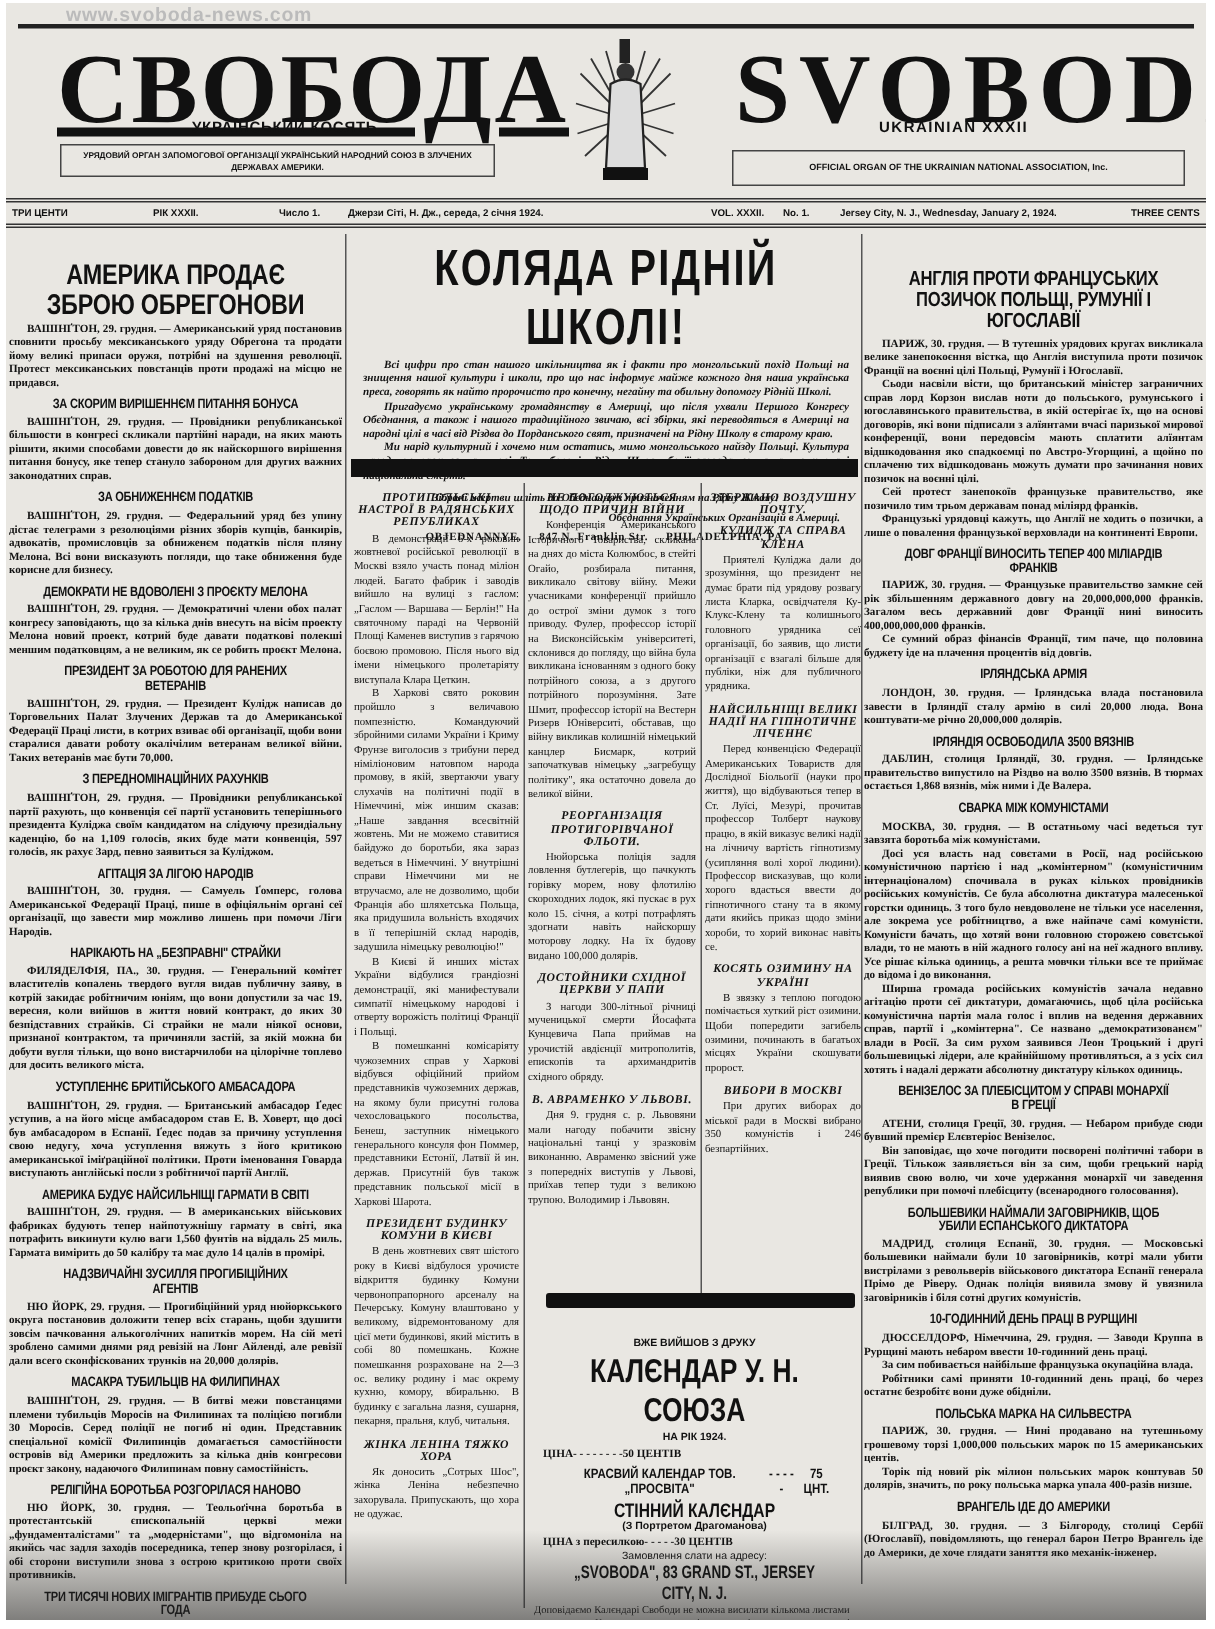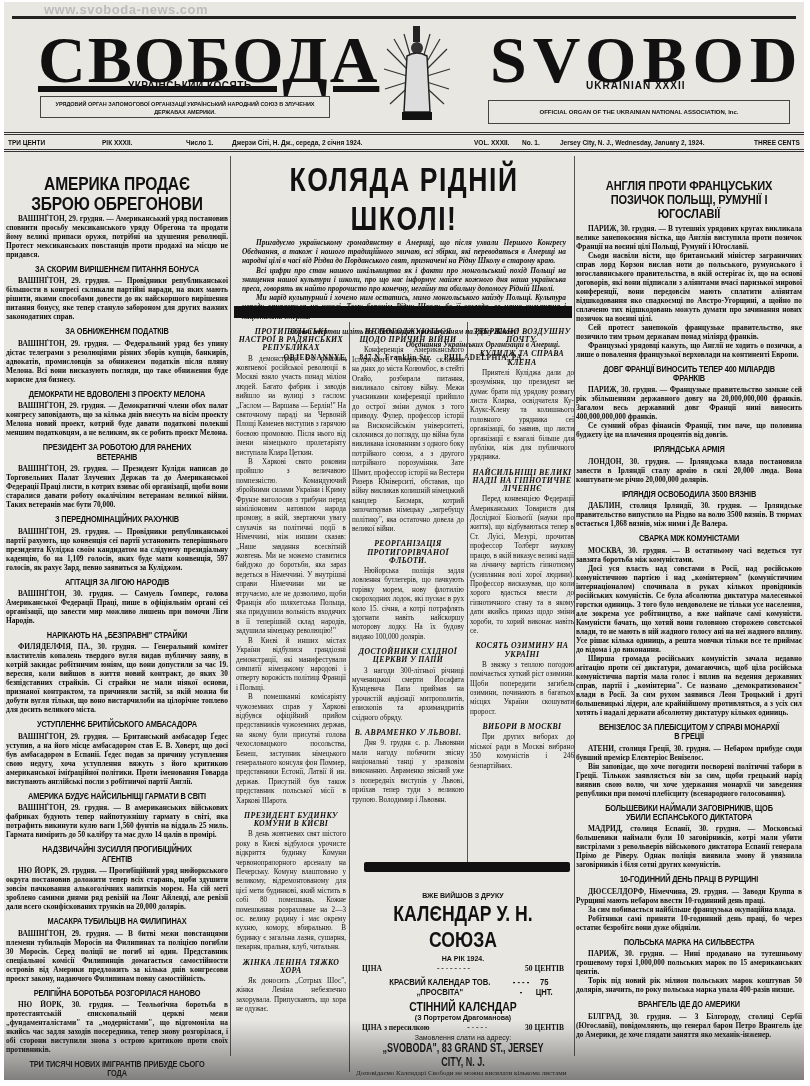--- a/index.html
+++ b/index.html
@@ -59,21 +59,21 @@
   .sub .hl-m { transform:none; font-family:"Liberation Serif", serif; font-size:7.8px; letter-spacing:.4px;font-style:italic; }
   .sub1 { left:232px; width:110px; height:754px; }
   .sub2 { left:348px; width:112px; height:560px; }
   .sub3 { left:466px; width:104px; height:560px; }
   
   .ad { position:absolute; left:348px; top:890px; width:222px; height:180px; text-align:center; }
   .ad-bar { position:absolute; left:360px; top:860px; width:206px; height:10px; background:#111; border-radius:2px; }
   .ad .small { font:bold 7px "Liberation Sans", sans-serif; }
   .ad .big { font:bold 22px "Liberation Sans", sans-serif; transform:scaleX(.8); margin:2px 0; }
   .ad .mid { font:bold 13px "Liberation Sans", sans-serif; transform:scaleX(.8); }
-  .ad .row { font:bold 7.5px "Liberation Serif", serif; display:flex; justify-content:space-between; padding:2px 10px; }
+  .ad .row { font:bold 7.5px "Liberation Serif", serif; display:flex; justify-content:flex-start; padding:2px 10px; }
   .ad .row2 { font:bold 9px "Liberation Sans", sans-serif; display:flex; justify-content:space-between; padding:2px 0; transform:scaleX(.85); }
   .ad .addr { font:bold 12px "Liberation Sans", sans-serif; transform:scaleX(.75); }
   .ad .note { font:7px "Liberation Serif", serif; text-align:left; padding:0 4px; line-height:9px; }
 </style>
 </head>
 <body>
 
 <div class="page">
 
   <div class="mast">
@@ -175,22 +175,22 @@
       <p>НЮ ЙОРК, 30. грудня. — Теольоґічна боротьба в протестантській єпископальній церкві межи „фундаменталістами" та „модерністами", що відгомоніла на якийсь час задля заходів посередника, тепер знову розгорілася, і обі сторони виступили знова з острою критикою проти своїх противників.</p>
     </div>
     <div class="story">
       <div class="hl hl-m">ТРИ ТИСЯЧІ НОВИХ ІМІГРАНТІВ ПРИБУДЕ СЬОГО ГОДА</div>
       <p>Після обчислення іміґраційного уряду, сього тижня прибудуть до Злучених Держав около 3 тисяч нових іміґрантів. Се буде перша квота 1924 року.</p>
     </div>
   </div>
 
   <div class="center-top">
     <div class="center-title">КОЛЯДА РІДНІЙ ШКОЛІ!</div>
+    <p>Всі цифри про стан нашого шкільництва як і факти про монгольський похід Польщі на знищення нашої культури і школи, про що нас інформує майже кожного дня наша українська преса, говорять як найто пророчисто про конечну, негайну та обильну допомогу Рідній Школі.</p>
     <p>Пригадуємо українському громадянству в Америці, що після ухвали Першого Конгресу Обєднання, а також і нашого традиційного звичаю, всі збірки, які переводяться в Америці на народні цілі в часі від Різдва до Порданського свят, призначені на Рідну Школу в старому краю.</p>
-    <p>Всі цифри про стан нашого шкільництва як і факти про монгольський похід Польщі на знищення нашої культури і школи, про що нас інформує майже кожного дня наша українська преса, говорять як найто пророчисто про конечну, негайну та обильну допомогу Рідній Школі.</p>
     <p>Ми нарід культурний і хочемо ним остатись, мимо монгольського найзду Польщі. Культура народу опирається на школі. Тому боронім Рідну Школу, бо її заглада, се наша культурна і національна смерть.</p>
     <div class="appeal">Зібрані жертви шліть до Обєднання з призначенням на Рідну Школу!</div>
     <div class="sign">Обєднання Українських Організацій в Америці.</div>
     <div class="addr">
       <span>OBJEDNANNYE,</span>&nbsp;&nbsp;&nbsp;&nbsp;
       <span>847 N. Franklin Str.</span>&nbsp;&nbsp;&nbsp;&nbsp;
       <span>PHILADELPHIA, PA.</span>
     </div>
   </div>
   <div class="black-bar"></div>

